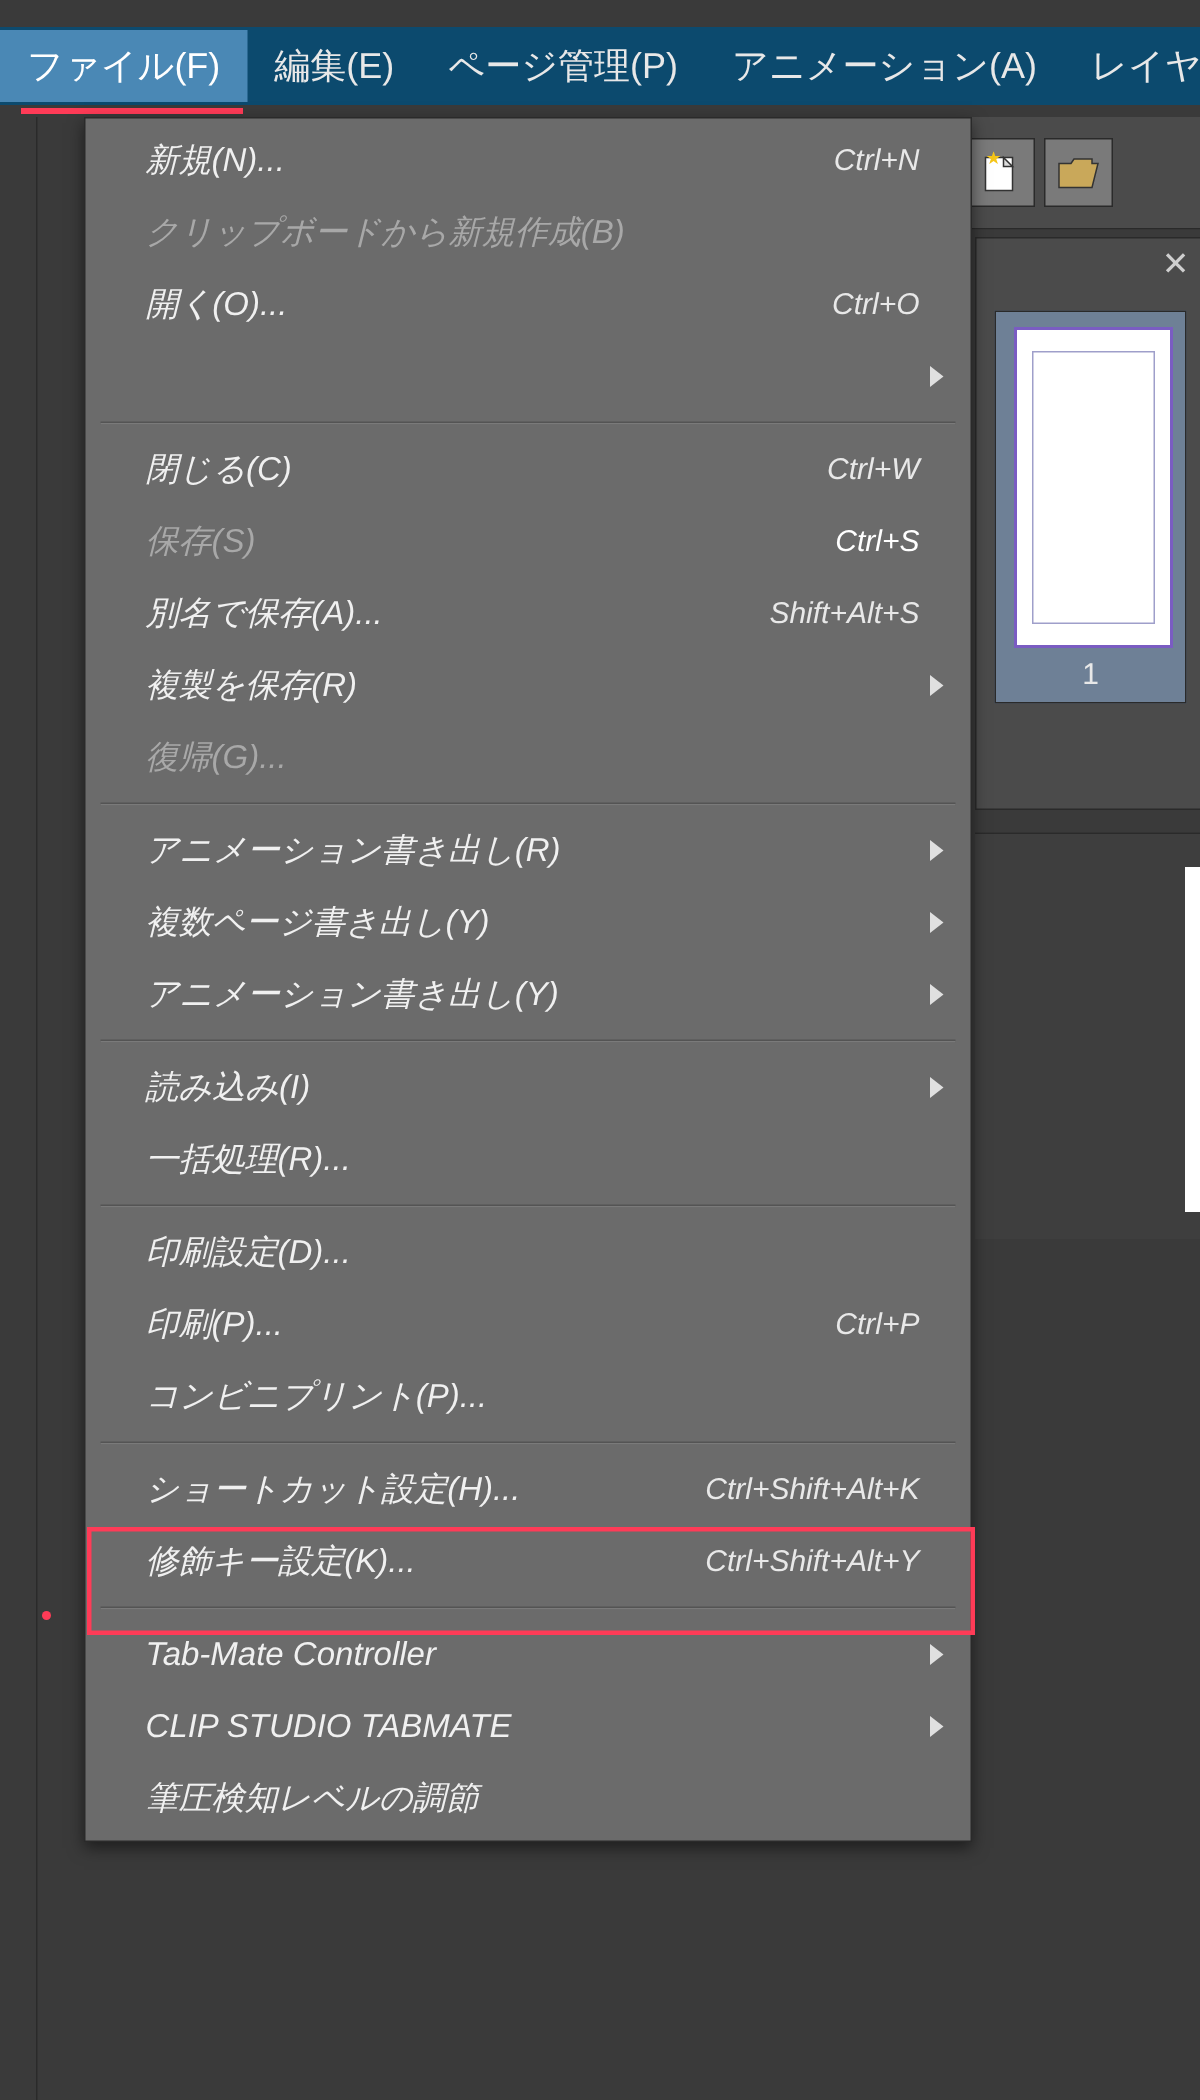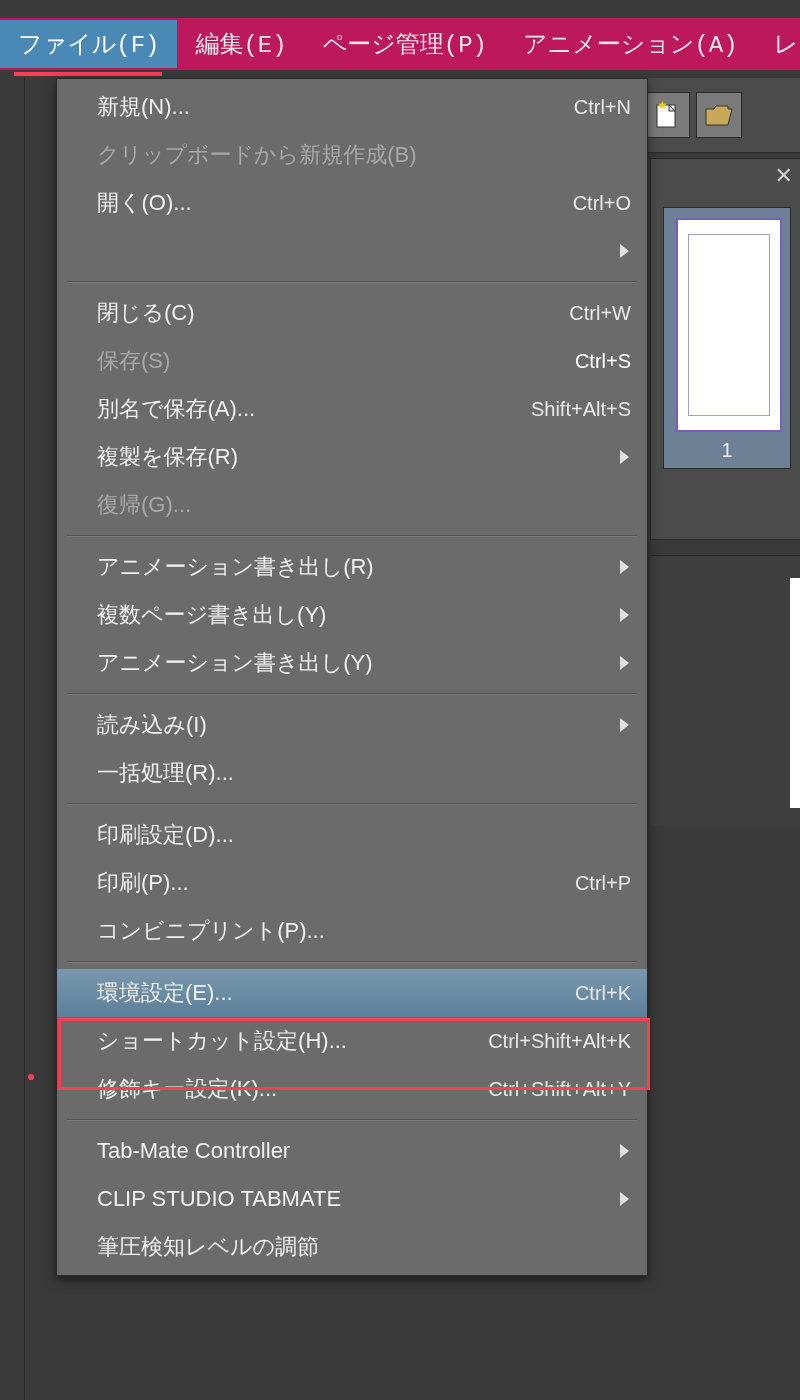--- a/index.html
+++ b/index.html
@@ -13,24 +13,23 @@
     overflow: hidden;
     font-size: 22px;
     position: relative;
   }
 
   
   .menubar {
     position: absolute;
     left: 0; right: 0; top: 18px;
     height: 52px;
-    background: #be185d;
+    background: #0c4a6e;
     display: flex;
     align-items: center;
-    font-family: Liberation Mono, monospace;
   }
   .menubar .menu {
     padding: 8px 18px;
     color: #e8e8e8;
     font-size: 24px;
     white-space: nowrap;
   }
   .menubar .menu.active {
     background: #4a88b5;
     color: #ffffff;
@@ -133,24 +132,25 @@
     width: 590px;
     background: #6b6b6b;
     border: 1px solid #2a2a2a;
     box-shadow: 0 4px 10px rgba(0,0,0,0.5);
     padding: 4px 0;
   }
   .menu-item {
     display: flex;
     align-items: center;
     height: 48px;
-    padding: 0 16px 0 40px;
+    padding: 0 34px 0 40px;
     color: #f0f0f0;
     font-size: 22px;
     position: relative;
+    font-style: italic;
   }
   .menu-item.disabled { color: #a8a8a8; }
   .menu-item .label { flex: 1; white-space: nowrap; }
   .menu-item .shortcut {
     color: #e8e8e8;
     font-size: 20px;
     margin-left: 20px;
     white-space: nowrap;
   }
   .menu-item.disabled .shortcut { color: #ffffff; }
@@ -288,24 +288,20 @@
       <span class="label">印刷設定(D)...</span>
     </div>
     <div class="menu-item">
       <span class="label">印刷(P)...</span>
       <span class="shortcut">Ctrl+P</span>
     </div>
     <div class="menu-item">
       <span class="label">コンビニプリント(P)...</span>
     </div>
     <div class="menu-sep"></div>
-    <div class="menu-item hovered">
-      <span class="label">環境設定(E)...</span>
-      <span class="shortcut">Ctrl+K</span>
-    </div>
     <div class="menu-item">
       <span class="label">ショートカット設定(H)...</span>
       <span class="shortcut">Ctrl+Shift+Alt+K</span>
     </div>
     <div class="menu-item">
       <span class="label">修飾キー設定(K)...</span>
       <span class="shortcut">Ctrl+Shift+Alt+Y</span>
     </div>
     <div class="menu-sep"></div>
     <div class="menu-item">

